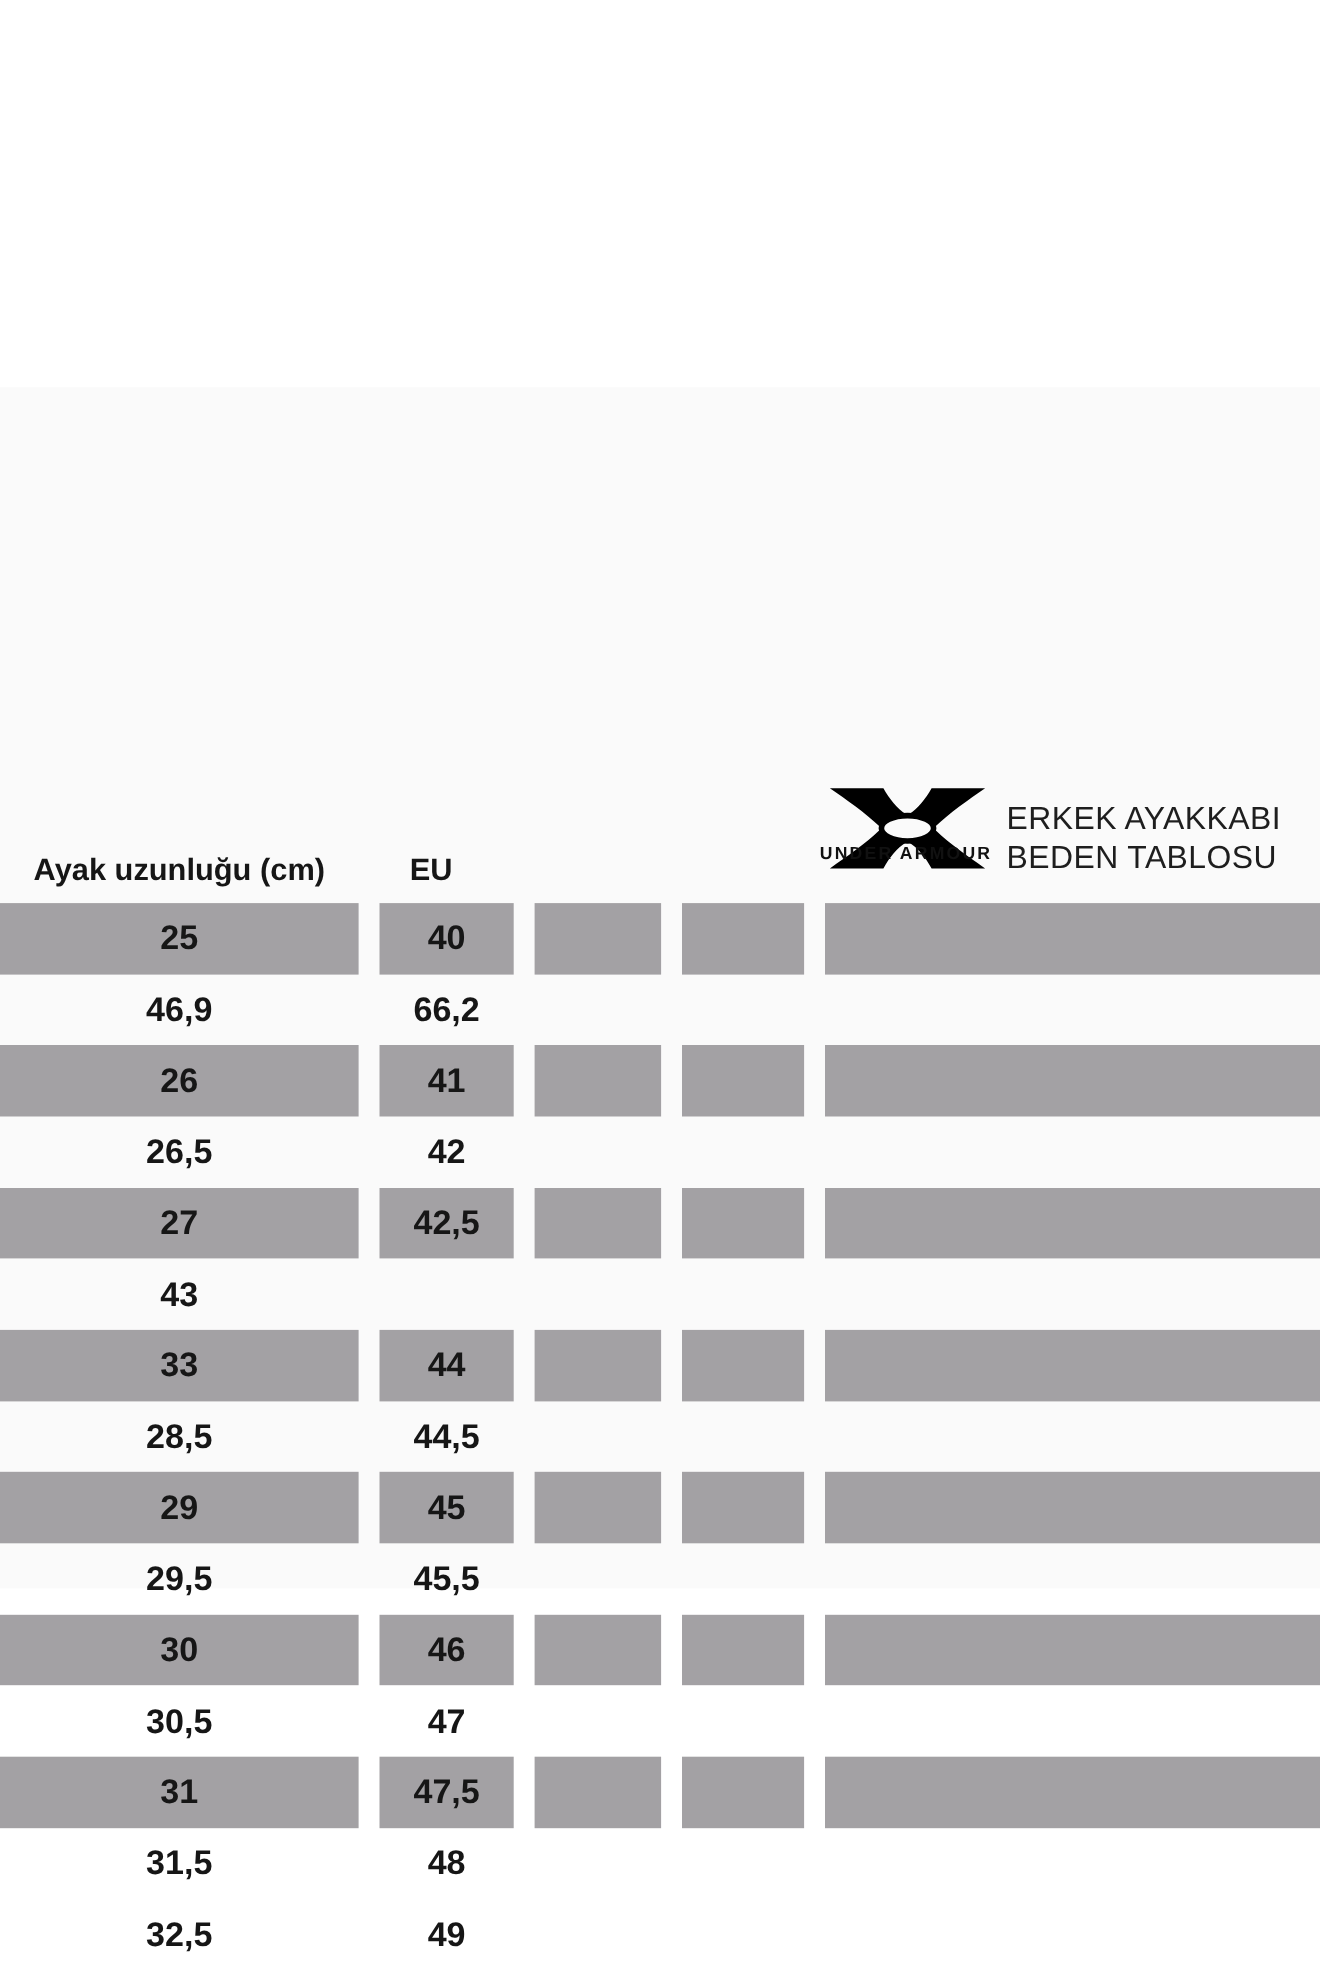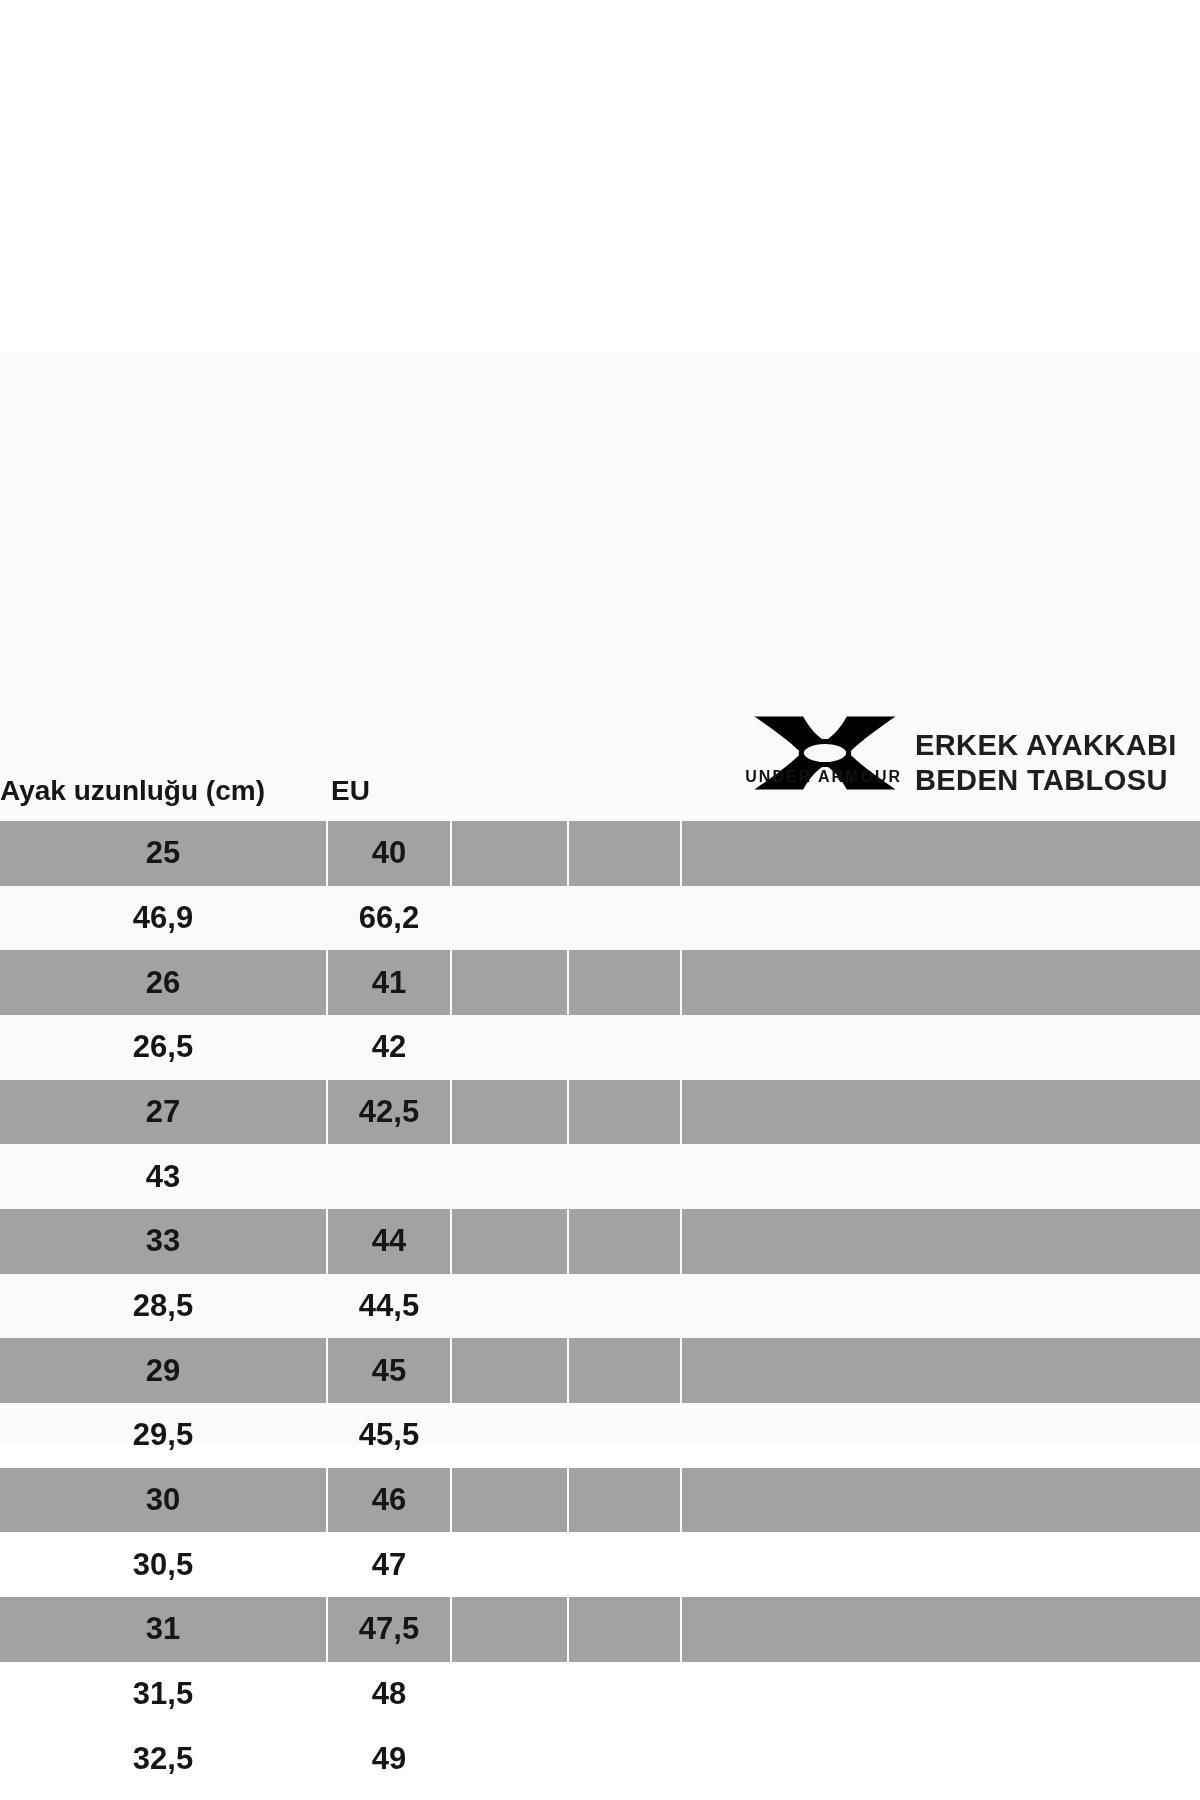--- a/index.html
+++ b/index.html
@@ -11,44 +11,44 @@
     overflow:hidden;
   }
   .page{position:absolute;inset:0;}
   .band{
     position:absolute;left:0;top:352px;width:1200px;height:1092px;
     background:var(--band-color,#fafafa);
   }
   .col-header{
     position:absolute;top:422px;height:34px;line-height:34px;
     font-size:28px;font-weight:700;color:var(--text-color,#161616);
-    white-space:nowrap;
+    text-align:center;white-space:nowrap;
   }
   .col-header.cm{left:0;width:326px;}
   .col-header.eu{left:331px;width:122px;}
   .ua-logo{position:absolute;left:752px;top:364px;width:146px;height:74px;}
   .wordmark{
     position:absolute;left:722px;top:416px;width:180px;
     text-align:right;font-size:16px;font-weight:700;
     letter-spacing:2px;color:#111;white-space:nowrap;
   }
   .title{
     position:absolute;left:915px;top:376px;
-    font-size:29px;font-weight:700;line-height:35px;
+    font-size:29px;font-weight:400;line-height:35px;
     letter-spacing:0.4px;color:#1e1e1e;white-space:nowrap;
   }
   .table{
     position:absolute;left:0;top:469px;width:1200px;height:970px;
     display:flex;flex-direction:column;
   }
   .row{
     flex:1 1 0;
     display:grid;
     grid-template-columns:326px 122px 115px 111px 1fr;
-    column-gap:2px;
+    column-gap:19px;
   }
   .row.shaded .cell{background:var(--shaded-color,#a3a1a4);}
   .cell{
     display:flex;align-items:center;justify-content:center;
     font-size:31px;font-weight:700;color:var(--text-color,#161616);
   }
 </style>
 </head>
 <body>
 

